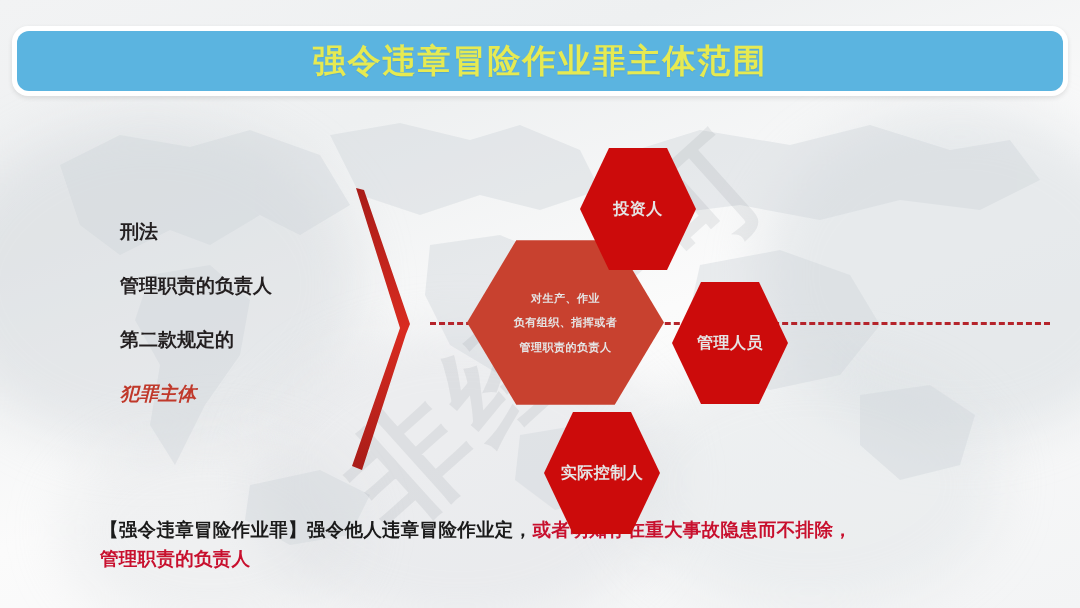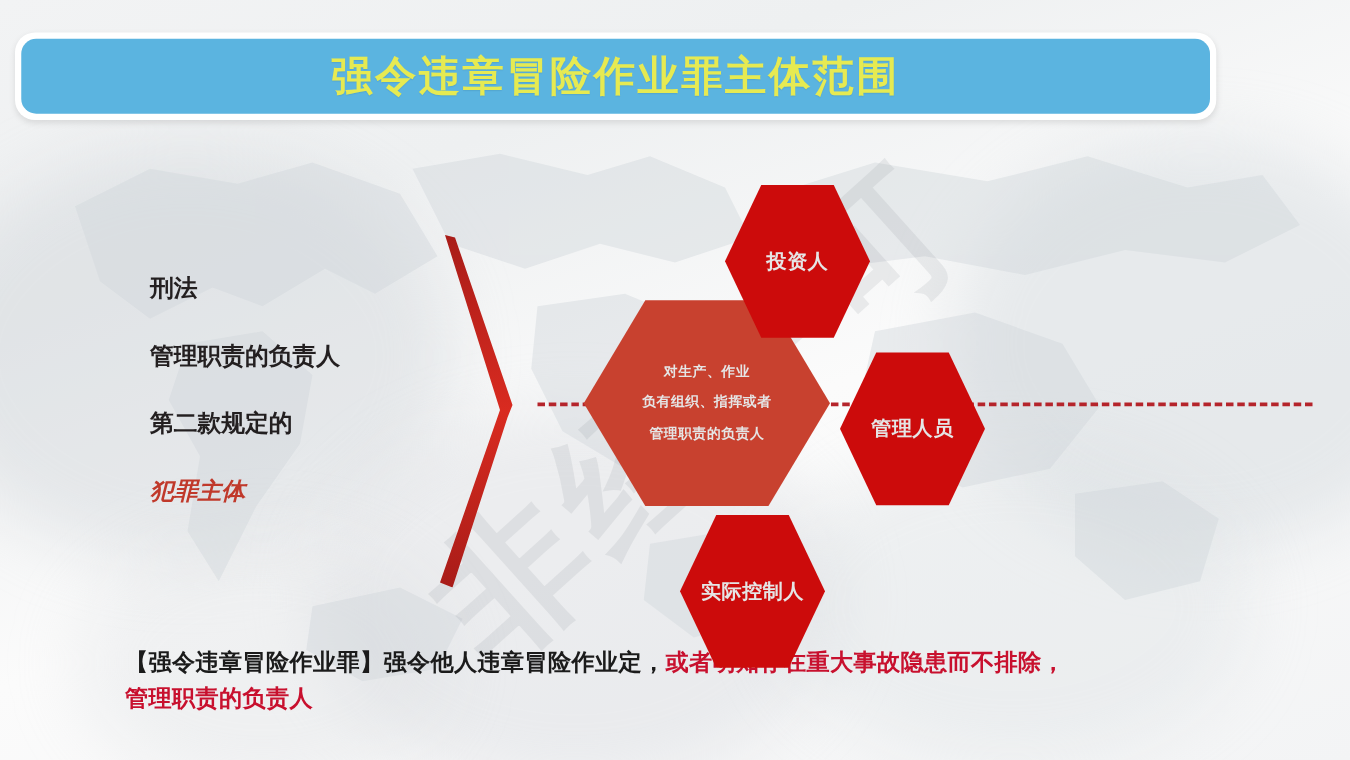--- a/index.html
+++ b/index.html
@@ -58,21 +58,21 @@
     white-space: nowrap;
     pointer-events: none;
     user-select: none;
   }
 
   
   .title-wrap {
     position: absolute;
     left: 12px;
     top: 26px;
-    width: 961px;
+    width: 1056px;
     height: 70px;
     border-radius: 16px;
     background: #ffffff;
     box-shadow: 0 2px 5px rgba(0,0,0,0.10);
     padding: 5px;
     box-sizing: border-box;
   }
   .title-bar {
     width: 100%;
     height: 100%;

